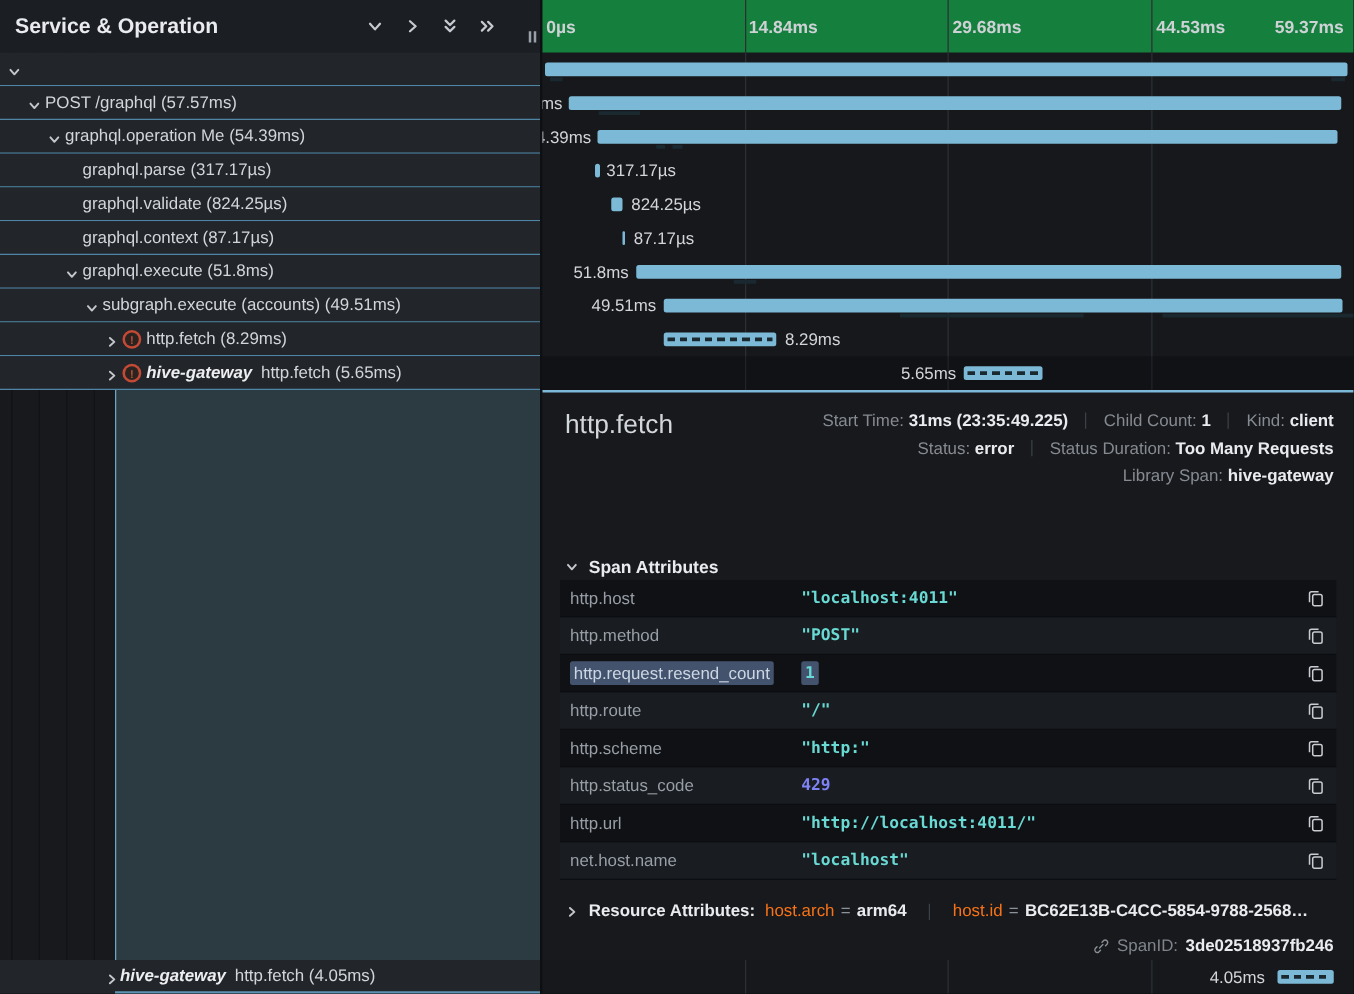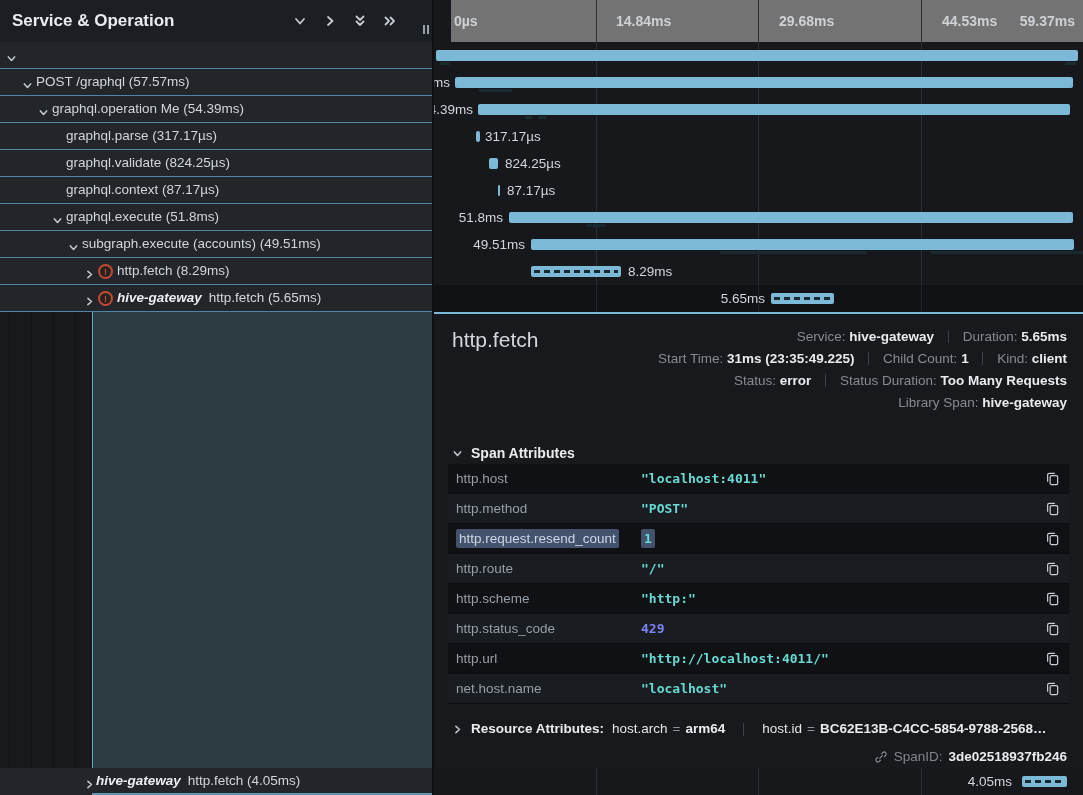--- a/index.html
+++ b/index.html
@@ -35,21 +35,21 @@
   .err-icon::before{content:"";position:absolute;inset:2px;border-radius:50%;background:#2a2421;}
   .err-icon::after{content:"!";position:absolute;inset:0;display:flex;align-items:center;
                    justify-content:center;color:#c44a35;font-weight:700;font-size:9px;}
 
   .expanded-block{position:absolute;left:92px;right:0;top:312px;height:456px;
                   background:#2c3a42;border-left:1px solid #6ba7c6;z-index:4;}
   .bottom-border-seg{position:absolute;left:92px;right:0;bottom:0;height:2px;background:#5d93b3;z-index:4;}
 
   
   .right-panel{position:absolute;left:434px;top:0;width:649px;height:795px;background:#16181c;}
-  .ruler{position:absolute;left:17px;top:0;right:0;height:42px;background:#737373;}
+  .ruler{position:absolute;left:0;top:0;right:0;height:42px;background:#15803d;}
   .tick{position:absolute;top:0;line-height:42px;font-size:14px;font-weight:600;
         color:#ced2d6;white-space:nowrap;}
   .grid{position:absolute;top:0;height:312px;width:1px;background:#2b2f34;}
   .grid.b{top:768px;height:27px;}
 
   .tl-row{position:absolute;left:0;right:0;height:27px;overflow:hidden;}
   .tl-row.sel{background:rgba(0,0,0,0.25);}
   .bar{position:absolute;top:8px;height:11px;background:#7cb9d6;border-radius:2px;cursor:pointer;}
   .bar.dashed::after{content:"";position:absolute;left:3px;right:3px;top:4px;height:3px;
       background:repeating-linear-gradient(90deg,#1a2830 0 6px,transparent 6px 10px);}
@@ -79,21 +79,21 @@
         font-family:"DejaVu Sans Mono",monospace;color:#69d9d3;white-space:nowrap;}
   .aval.num{color:#7d82f4;}
   .hl{background:#44536d;}
   .akey .hl{color:#ccd6e4;padding:2px 3px;border-radius:2px;margin-top:24px;}
   .aval .hl{padding:2px 3px;border-radius:2px;}
   .copy-btn{position:absolute;right:8px;top:7px;width:16px;height:16px;cursor:pointer;}
 
   .ra-line{position:absolute;left:18px;top:404px;height:22px;line-height:22px;font-size:13.5px;
            white-space:nowrap;display:flex;align-items:center;gap:8px;}
   .ra-header{font-weight:700;color:#e9ebee;display:flex;align-items:center;gap:8px;cursor:pointer;}
-  .rkey{color:#e5e5e5;text-align:right;}
+  .rkey{color:#f97316;text-align:right;}
   .req{color:#8d939a;margin:0 5px;}
   .rval{color:#e9ebee;font-weight:700;}
 
   .spanid-line{position:absolute;right:16px;top:432px;height:22px;line-height:22px;font-size:13.5px;
                display:flex;align-items:center;gap:6px;}
   .sid-label{color:#80858c;}
   .sid-value{color:#e9ebee;font-weight:700;}
 </style>
 </head>
 <body>
@@ -264,27 +264,20 @@
       <span class="tl-label" style="left: 194px;">8.29ms</span>
     </div>
     <div class="tl-row sel" style="top:285px">
       <span class="tl-label" style="right: 318px;">5.65ms</span>
       <span class="bar dashed" style="left: 337px; width: 63px;"></span>
     </div>
 
     <div class="detail">
       <div class="d-title">http.fetch</div>
       <div class="d-meta">
-        <div class="mline">
-          <span class="mlabel">Service:</span>
-          <span class="mvalue">hive-gateway</span>
-          <span class="mdiv"></span>
-          <span class="mlabel">Duration:</span>
-          <span class="mvalue">5.65ms</span>
-        </div>
         <div class="mline">
           <span class="mlabel">Start Time:</span>
           <span class="mvalue">31ms (23:35:49.225)</span>
           <span class="mdiv"></span>
           <span class="mlabel">Child Count:</span>
           <span class="mvalue">1</span>
           <span class="mdiv"></span>
           <span class="mlabel">Kind:</span>
           <span class="mvalue">client</span>
         </div>

